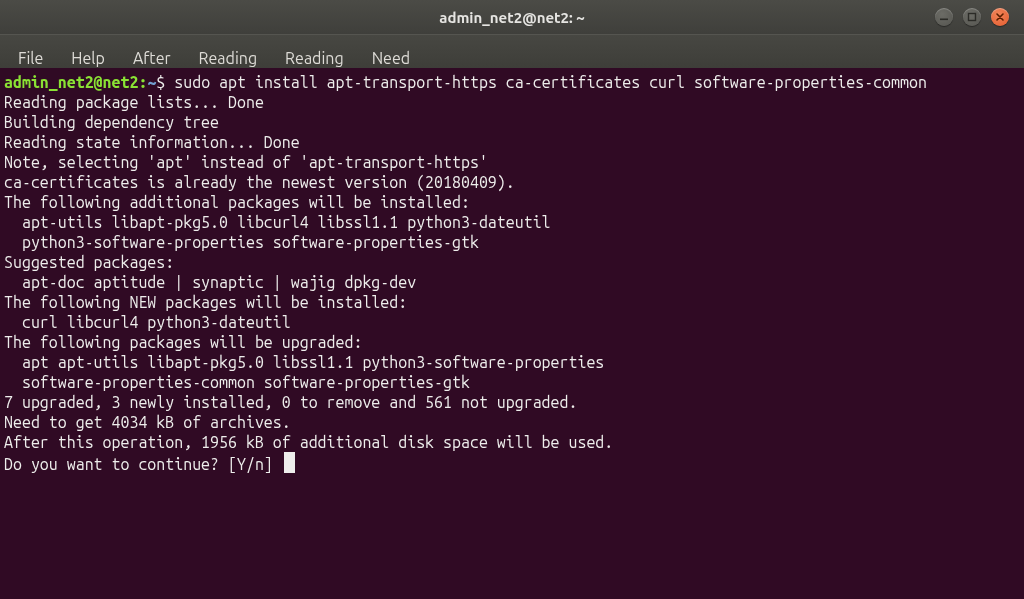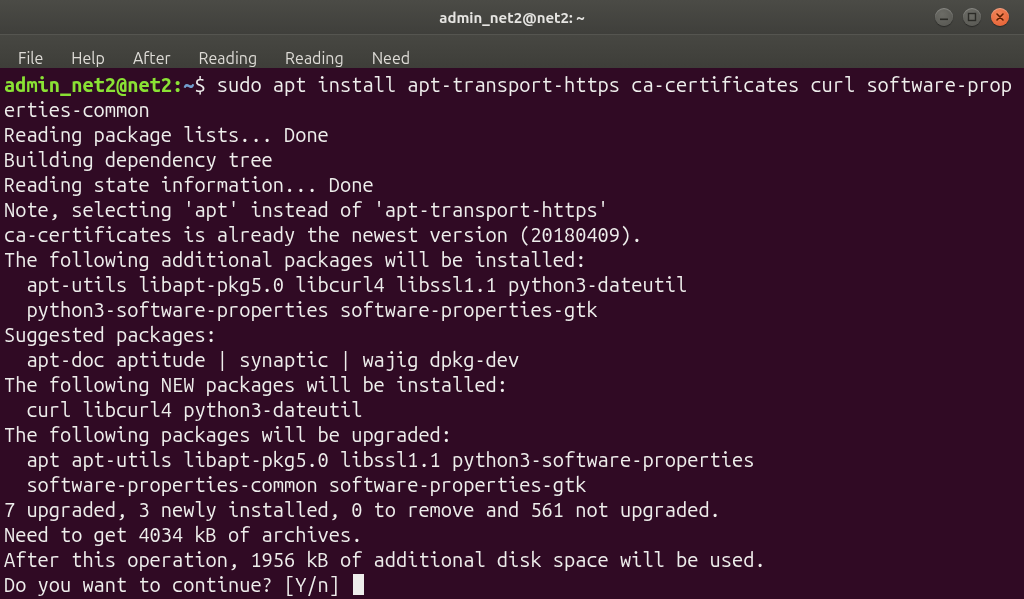--- a/index.html
+++ b/index.html
@@ -79,21 +79,21 @@
     border-radius: 3px;
     cursor: pointer;
     margin-top: 13px;
   }
 
   
   .terminal {
     background: #300a24;
     color: #eeeeec;
     padding: 4px 4px 0 4px;
-    font-size: 20px;
+    font-size: 16px;
     line-height: 1.25;
     height: calc(599px - 68px);
     overflow: hidden;
     white-space: pre-wrap;
     word-break: break-all;
   }
   .prompt-user { color: #8ae234; font-weight: 700; }
   .prompt-path { color: #729fcf; font-weight: 700; }
   .cmd { color: #eeeeec; }
   .dollar { color: #eeeeec; }

